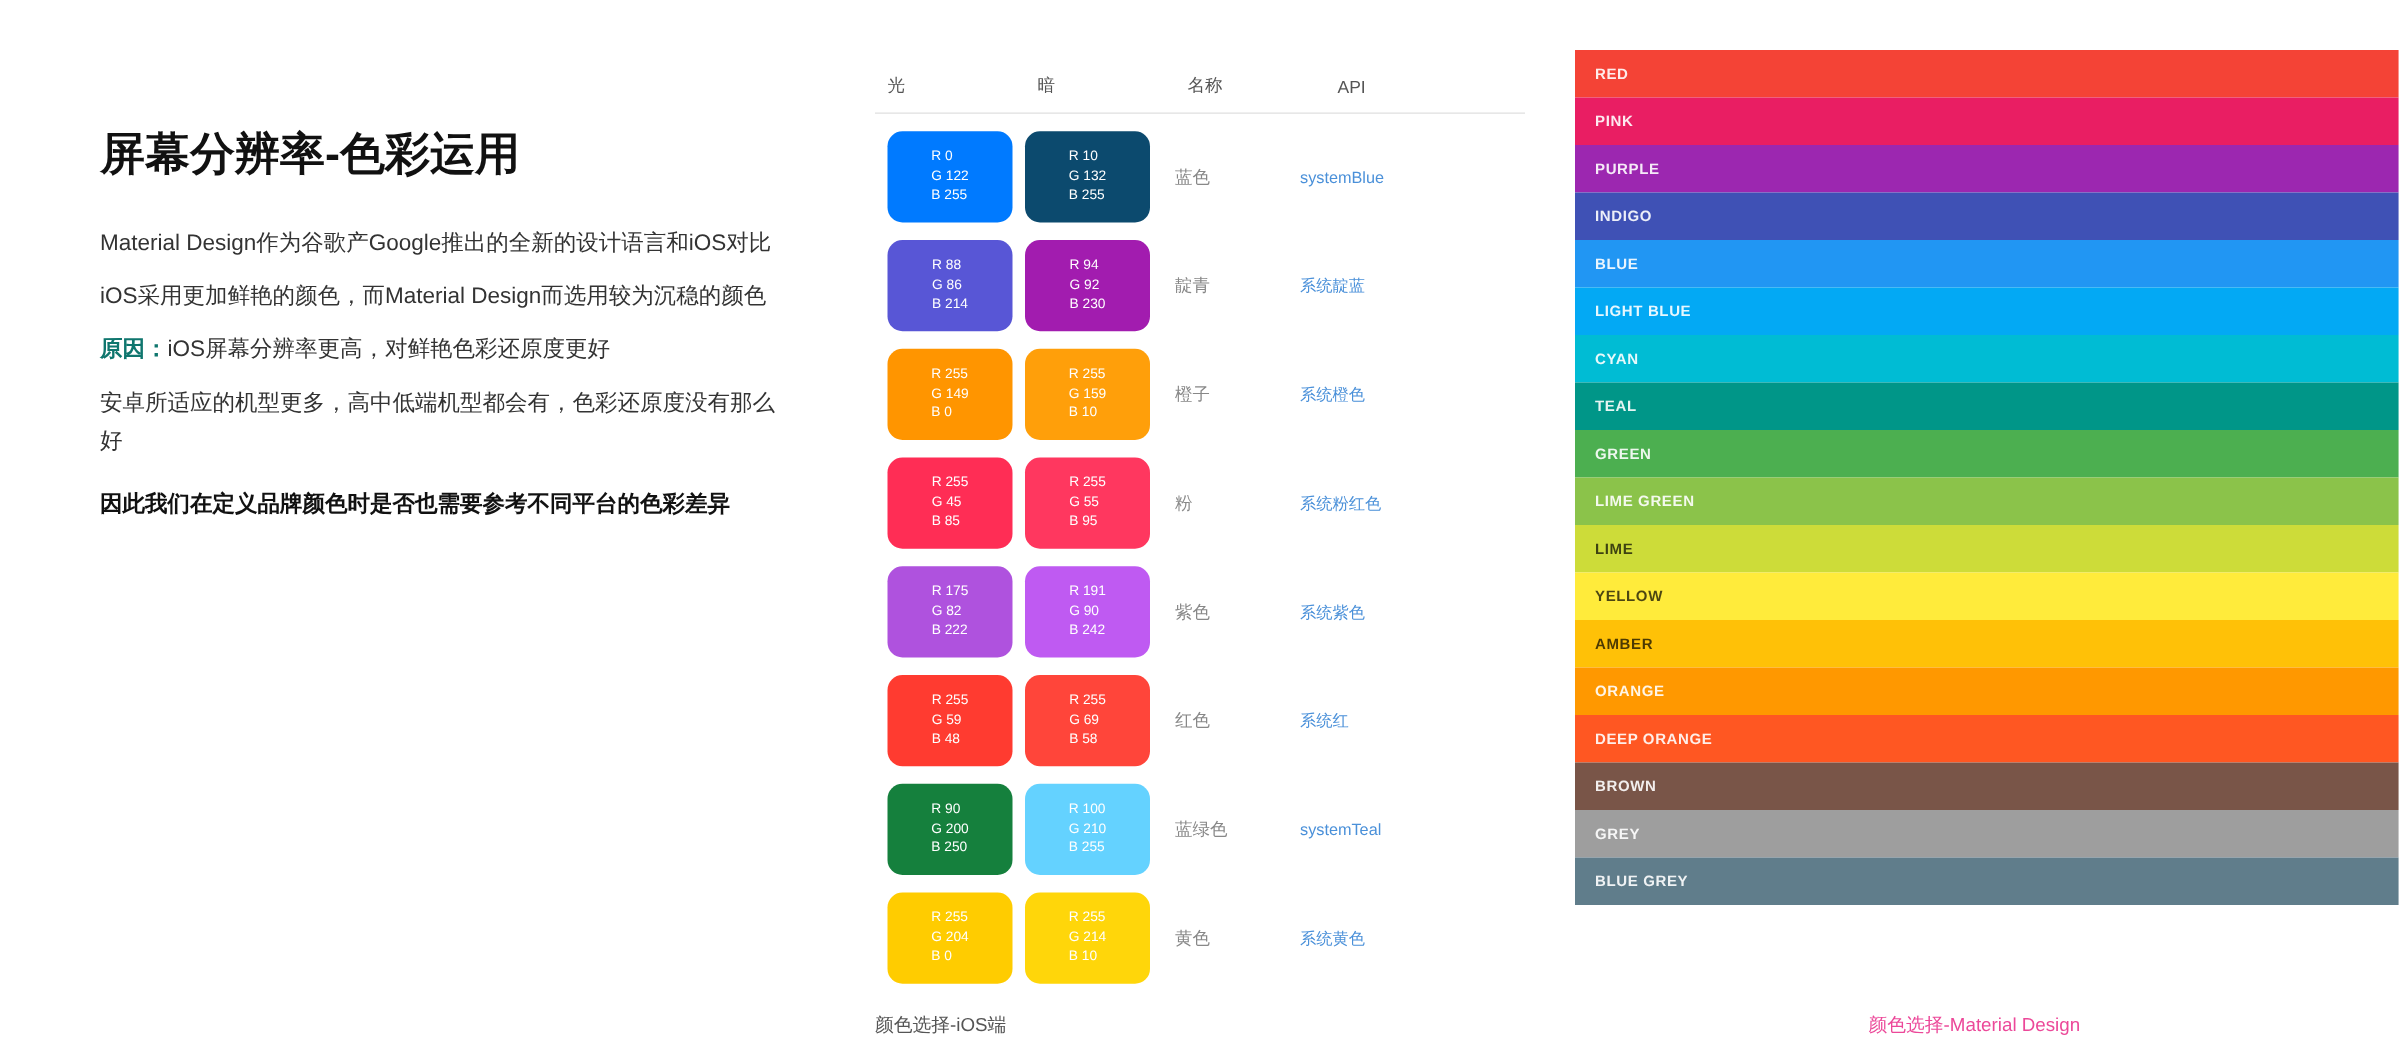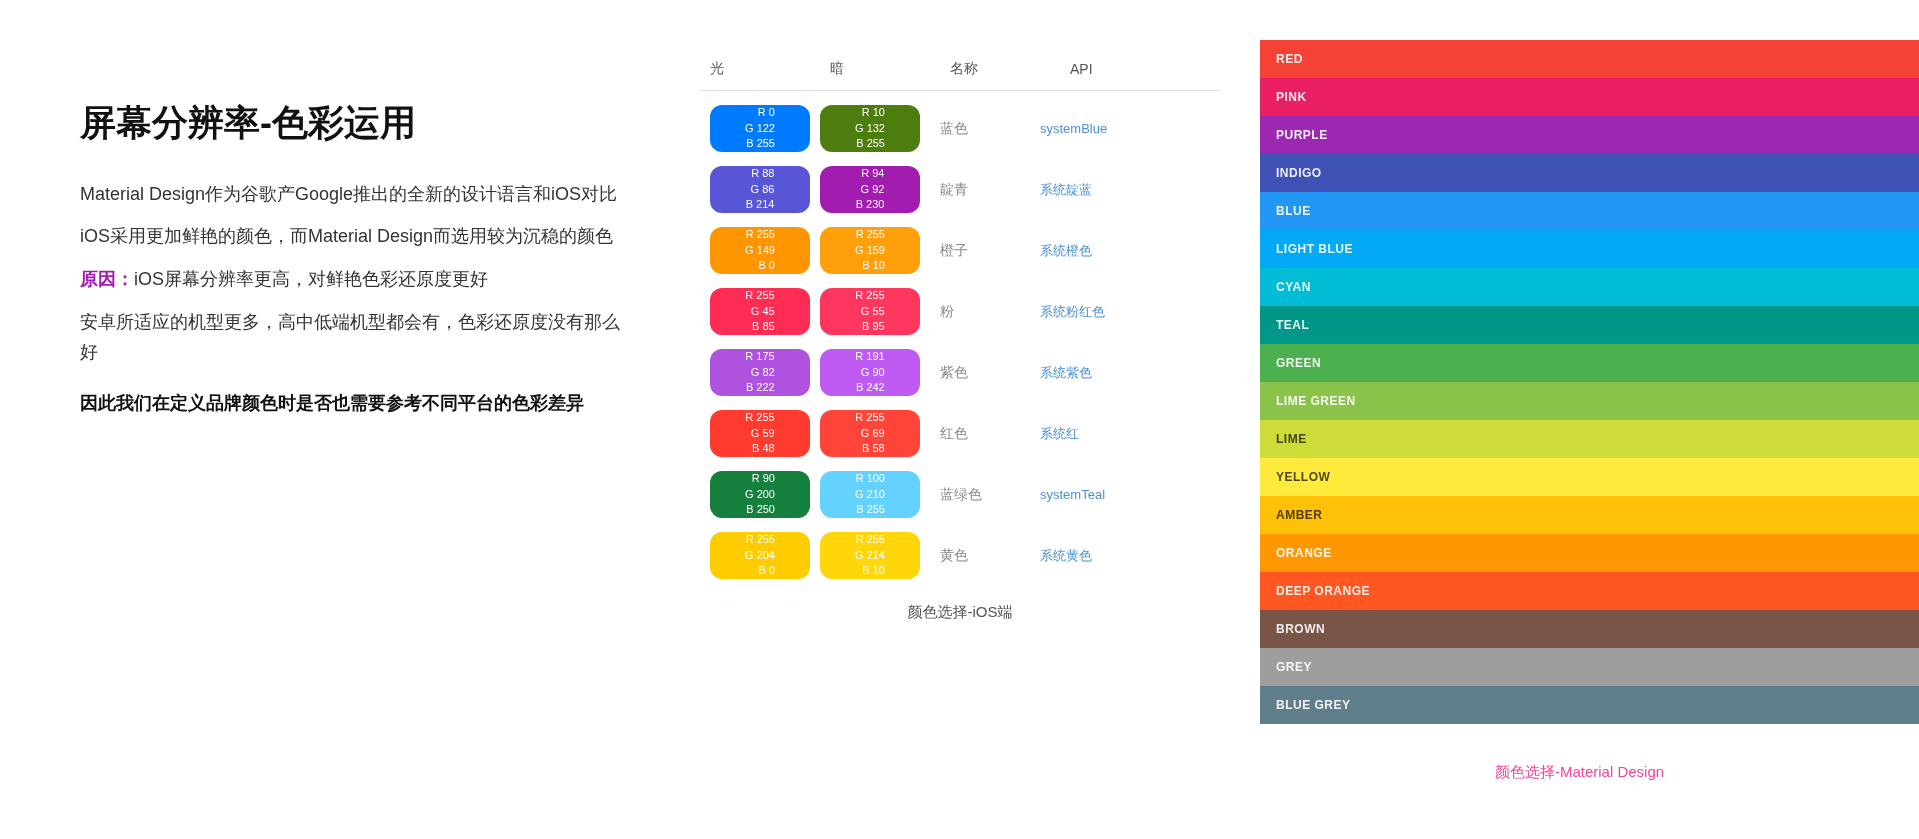--- a/index.html
+++ b/index.html
@@ -32,21 +32,21 @@
     }
     .body-text {
       font-size: 18px;
       color: #333;
       line-height: 1.7;
       margin-bottom: 12px;
     }
     .body-text-bold {
       font-size: 18px;
       font-weight: 700;
-      color: #a21caf;
+      color: #0f766e;
       line-height: 1.7;
       margin-bottom: 12px;
       margin-top: 46px;
     }
     .body-text-bold-last {
       font-size: 18px;
       font-weight: 700;
       color: #111;
       line-height: 1.7;
       margin-top: 20px;
@@ -72,45 +72,45 @@
     .th-name { width: 120px; font-size: 14px; color: #555; }
     .th-api { width: 140px; font-size: 14px; color: #555; }
     .color-row {
       display: flex;
       align-items: center;
       padding: 6px 10px;
       margin-bottom: 2px;
     }
     .color-swatch {
       width: 100px;
-      height: 47px;
+      height: 73px;
       border-radius: 12px;
       display: flex;
       align-items: center;
       justify-content: center;
       font-size: 11px;
       color: #fff;
       font-weight: 500;
       line-height: 1.4;
-      text-align: right;
+      text-align: left;
       flex-shrink: 0;
     }
     .color-name-cell {
       width: 120px;
       font-size: 14px;
       color: #888;
       padding-left: 20px;
     }
     .color-api-cell {
       width: 140px;
       font-size: 13px;
       color: #4a90d9;
     }
     .section-caption {
-      text-align: center;
+      text-align: left;
       font-size: 15px;
       color: #555;
       margin-top: 18px;
     }
     
     .right-section {
       flex: 1;
       display: flex;
       flex-direction: column;
       padding: 0 0 40px 20px;
@@ -163,21 +163,21 @@
         <div class="th-an">暗</div>
         <div class="th-name">名称</div>
         <div class="th-api">API</div>
       </div>
       <div id="color-rows-container">
           <div class="color-row">
             <div class="color-swatch" style="background-color: rgb(0, 122, 255); white-space: pre;">R 0
 G 122
 B 255</div>
             <div class="swatch-gap"></div>
-            <div class="color-swatch" style="background-color: #4d7c0f; white-space: pre;">R 10
+            <div class="color-swatch" style="background-color: #0c4a6e; white-space: pre;">R 10
 G 132
 B 255</div>
             <div class="color-name-cell">蓝色</div>
             <div class="color-api-cell">systemBlue</div>
           </div>
           <div class="color-row">
             <div class="color-swatch" style="background-color: rgb(88, 86, 214); white-space: pre;">R 88
 G 86
 B 214</div>
             <div class="swatch-gap"></div>

